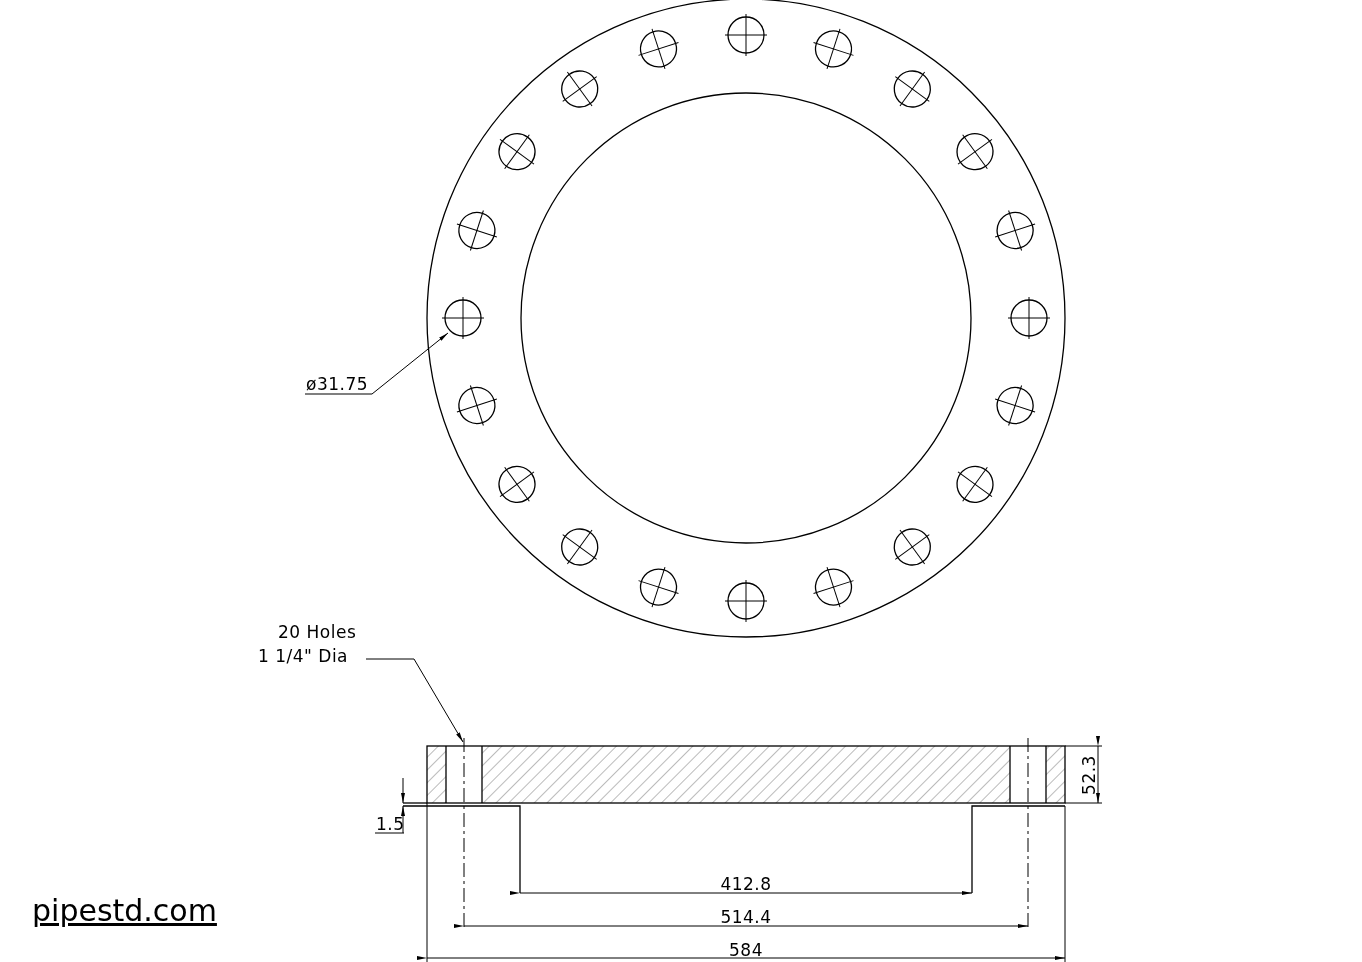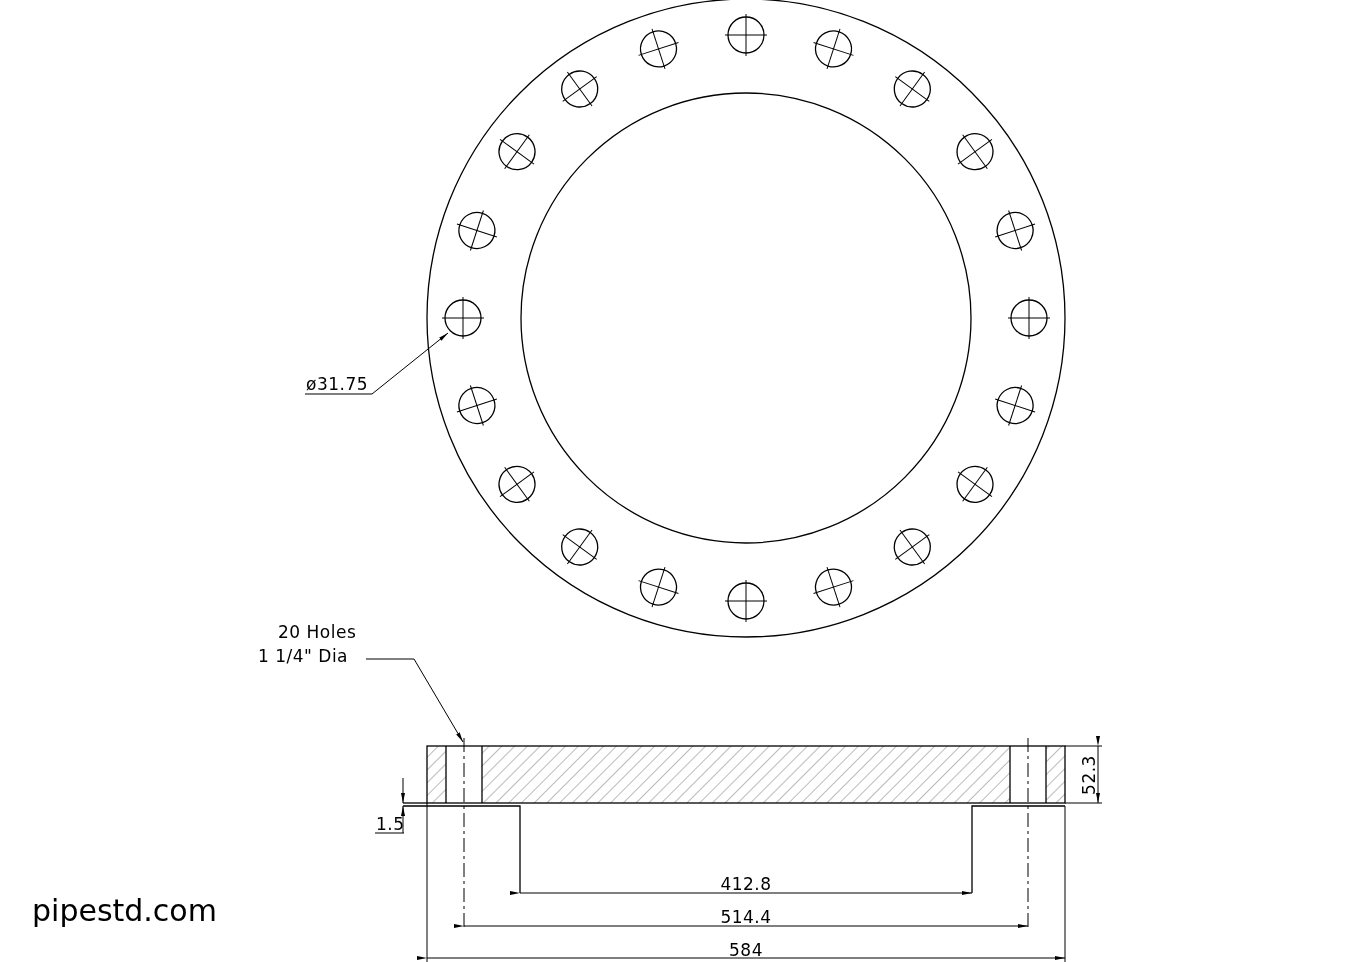--- a/index.html
+++ b/index.html
@@ -1,19 +1,19 @@
 <!DOCTYPE html>
 <html><head>
 <meta charset="utf-8">
 <style>
   html, body { margin: 0; padding: 0; background: #ffffff; }
   body { width: 1362px; height: 962px; position: relative; overflow: hidden; font-family: "DejaVu Sans", sans-serif; }
   #drawing { position: absolute; left: 0; top: 0; }
   .cad-text { font-family: "DejaVu Sans", sans-serif; font-size: 17px; fill: #000; letter-spacing: 0.5px; }
-  .watermark { position: absolute; left: 32px; top: 893px; font-family: "DejaVu Sans", sans-serif; font-size: 30px; color: #000; }
+  .watermark { position: absolute; left: 32px; top: 893px; font-family: "DejaVu Sans", sans-serif; font-size: 30px; color: #000; text-decoration: underline; }
 </style>
 </head>
 <body>
 
 <svg id="drawing" width="1362" height="962" viewBox="0 0 1362 962" xmlns="http://www.w3.org/2000/svg">
   <defs>
     <pattern id="hatch" patternUnits="userSpaceOnUse" width="9" height="9" patternTransform="rotate(45)">
       <line x1="0" y1="0" x2="0" y2="9" stroke="#555" stroke-width="0.8"></line>
     </pattern>
     <marker id="arrowhead" markerWidth="10" markerHeight="6" refX="10" refY="3" orient="auto" markerUnits="userSpaceOnUse">

